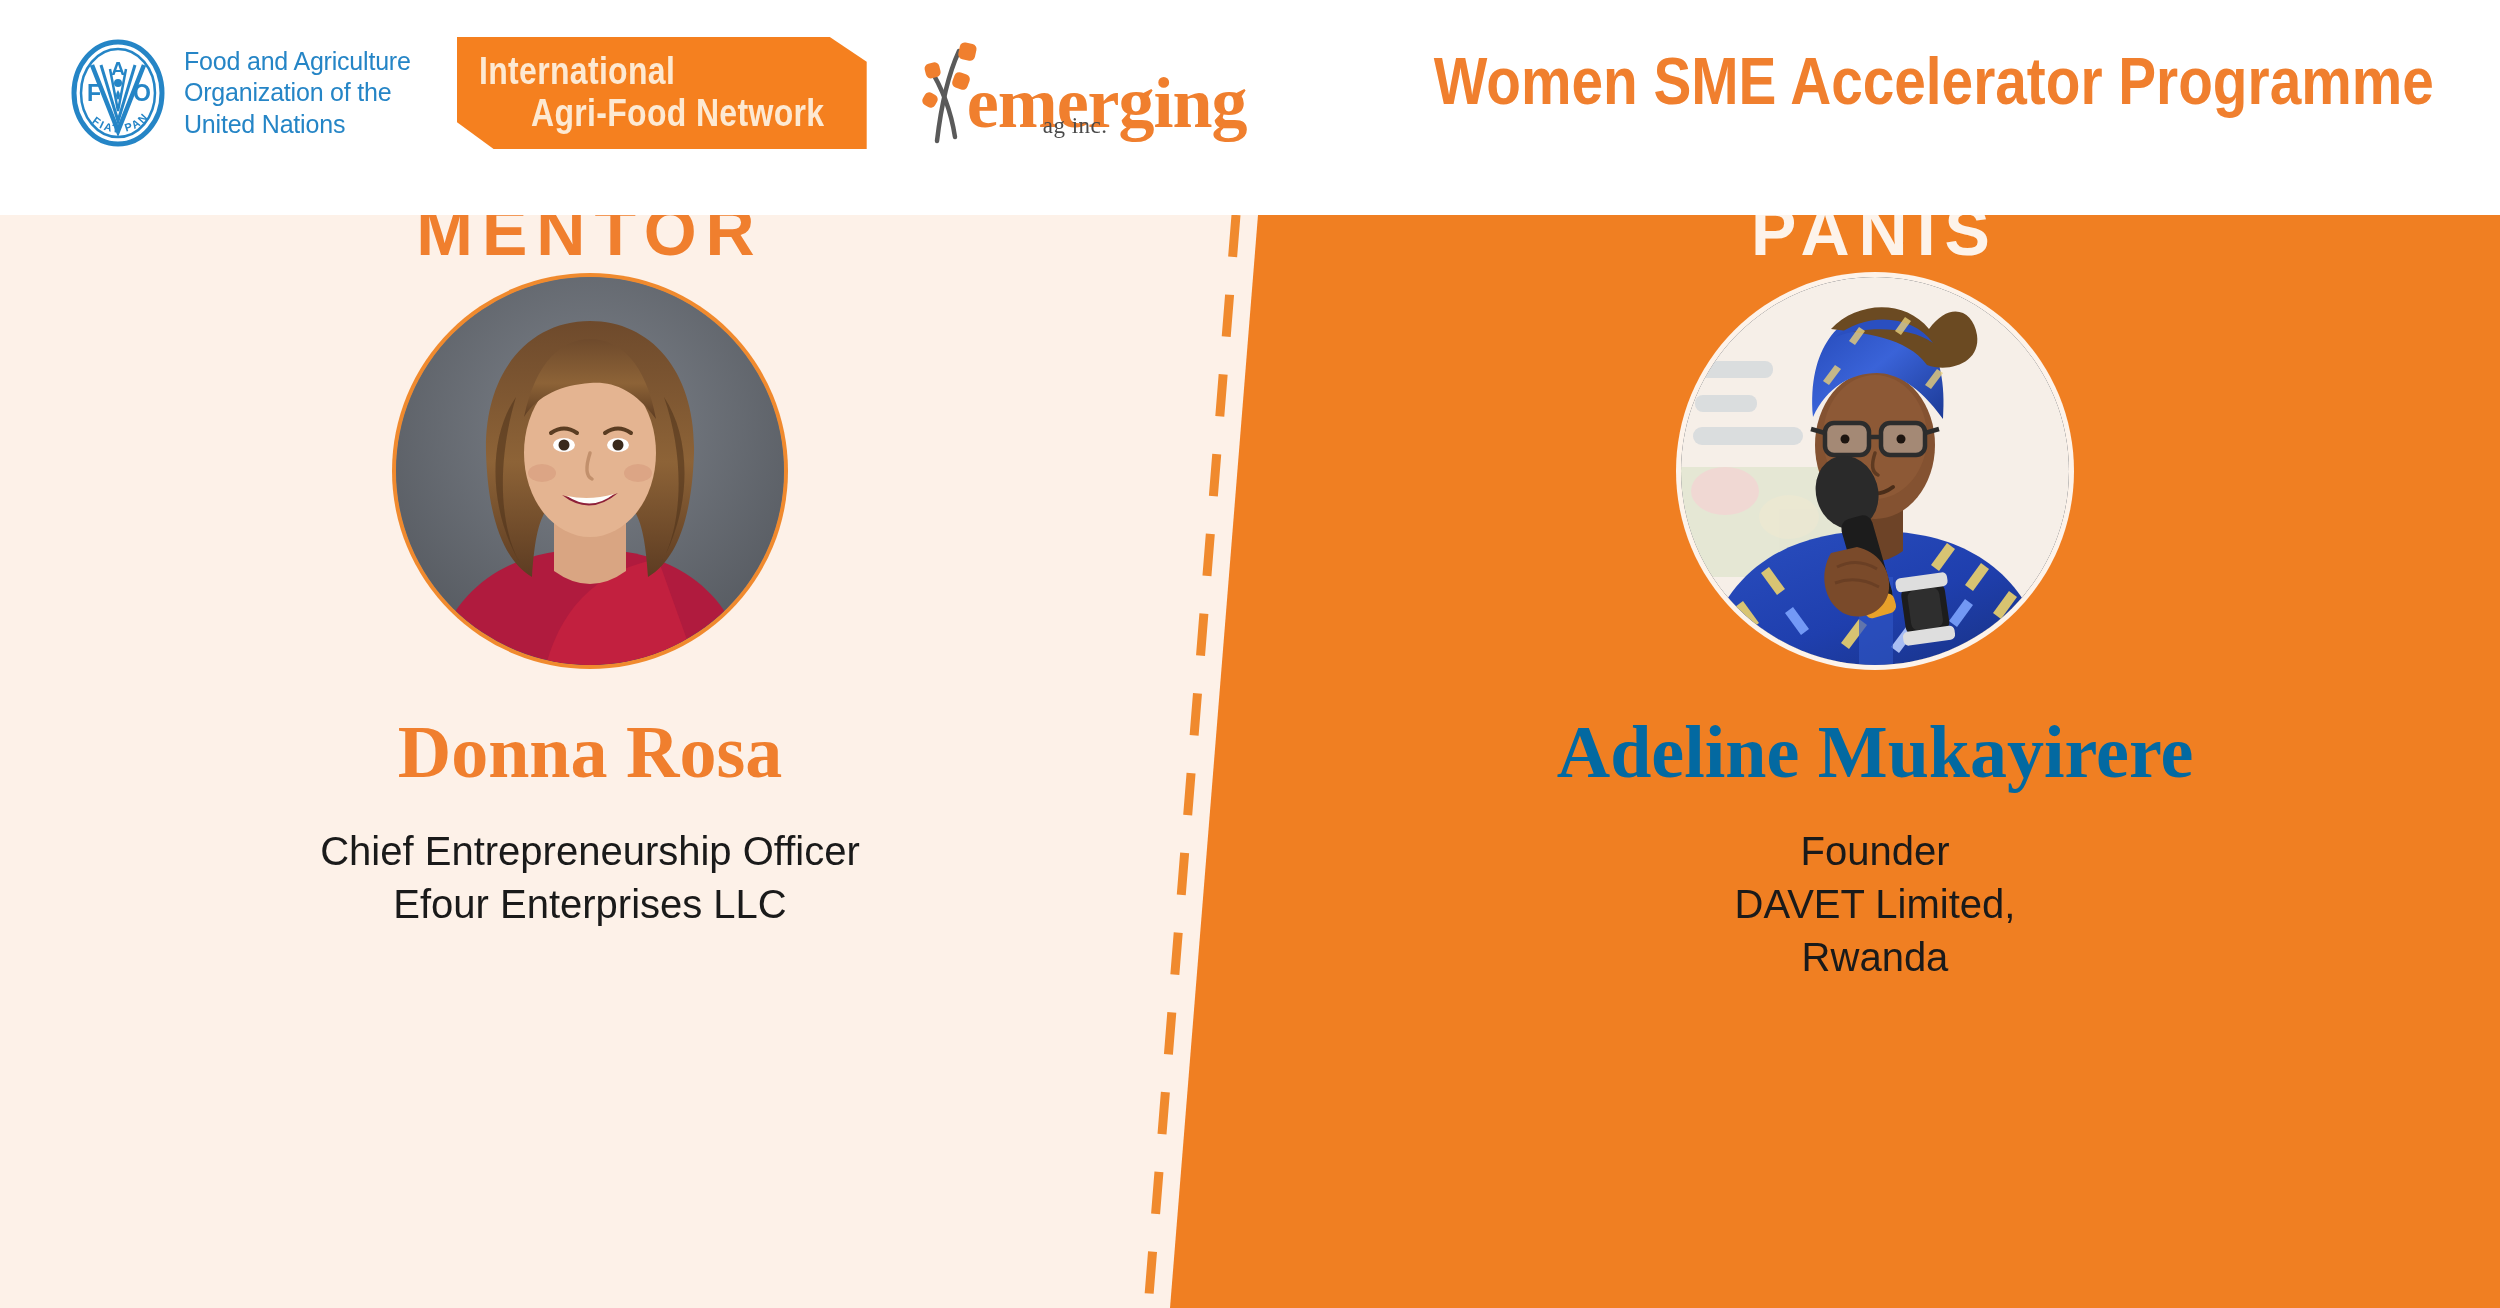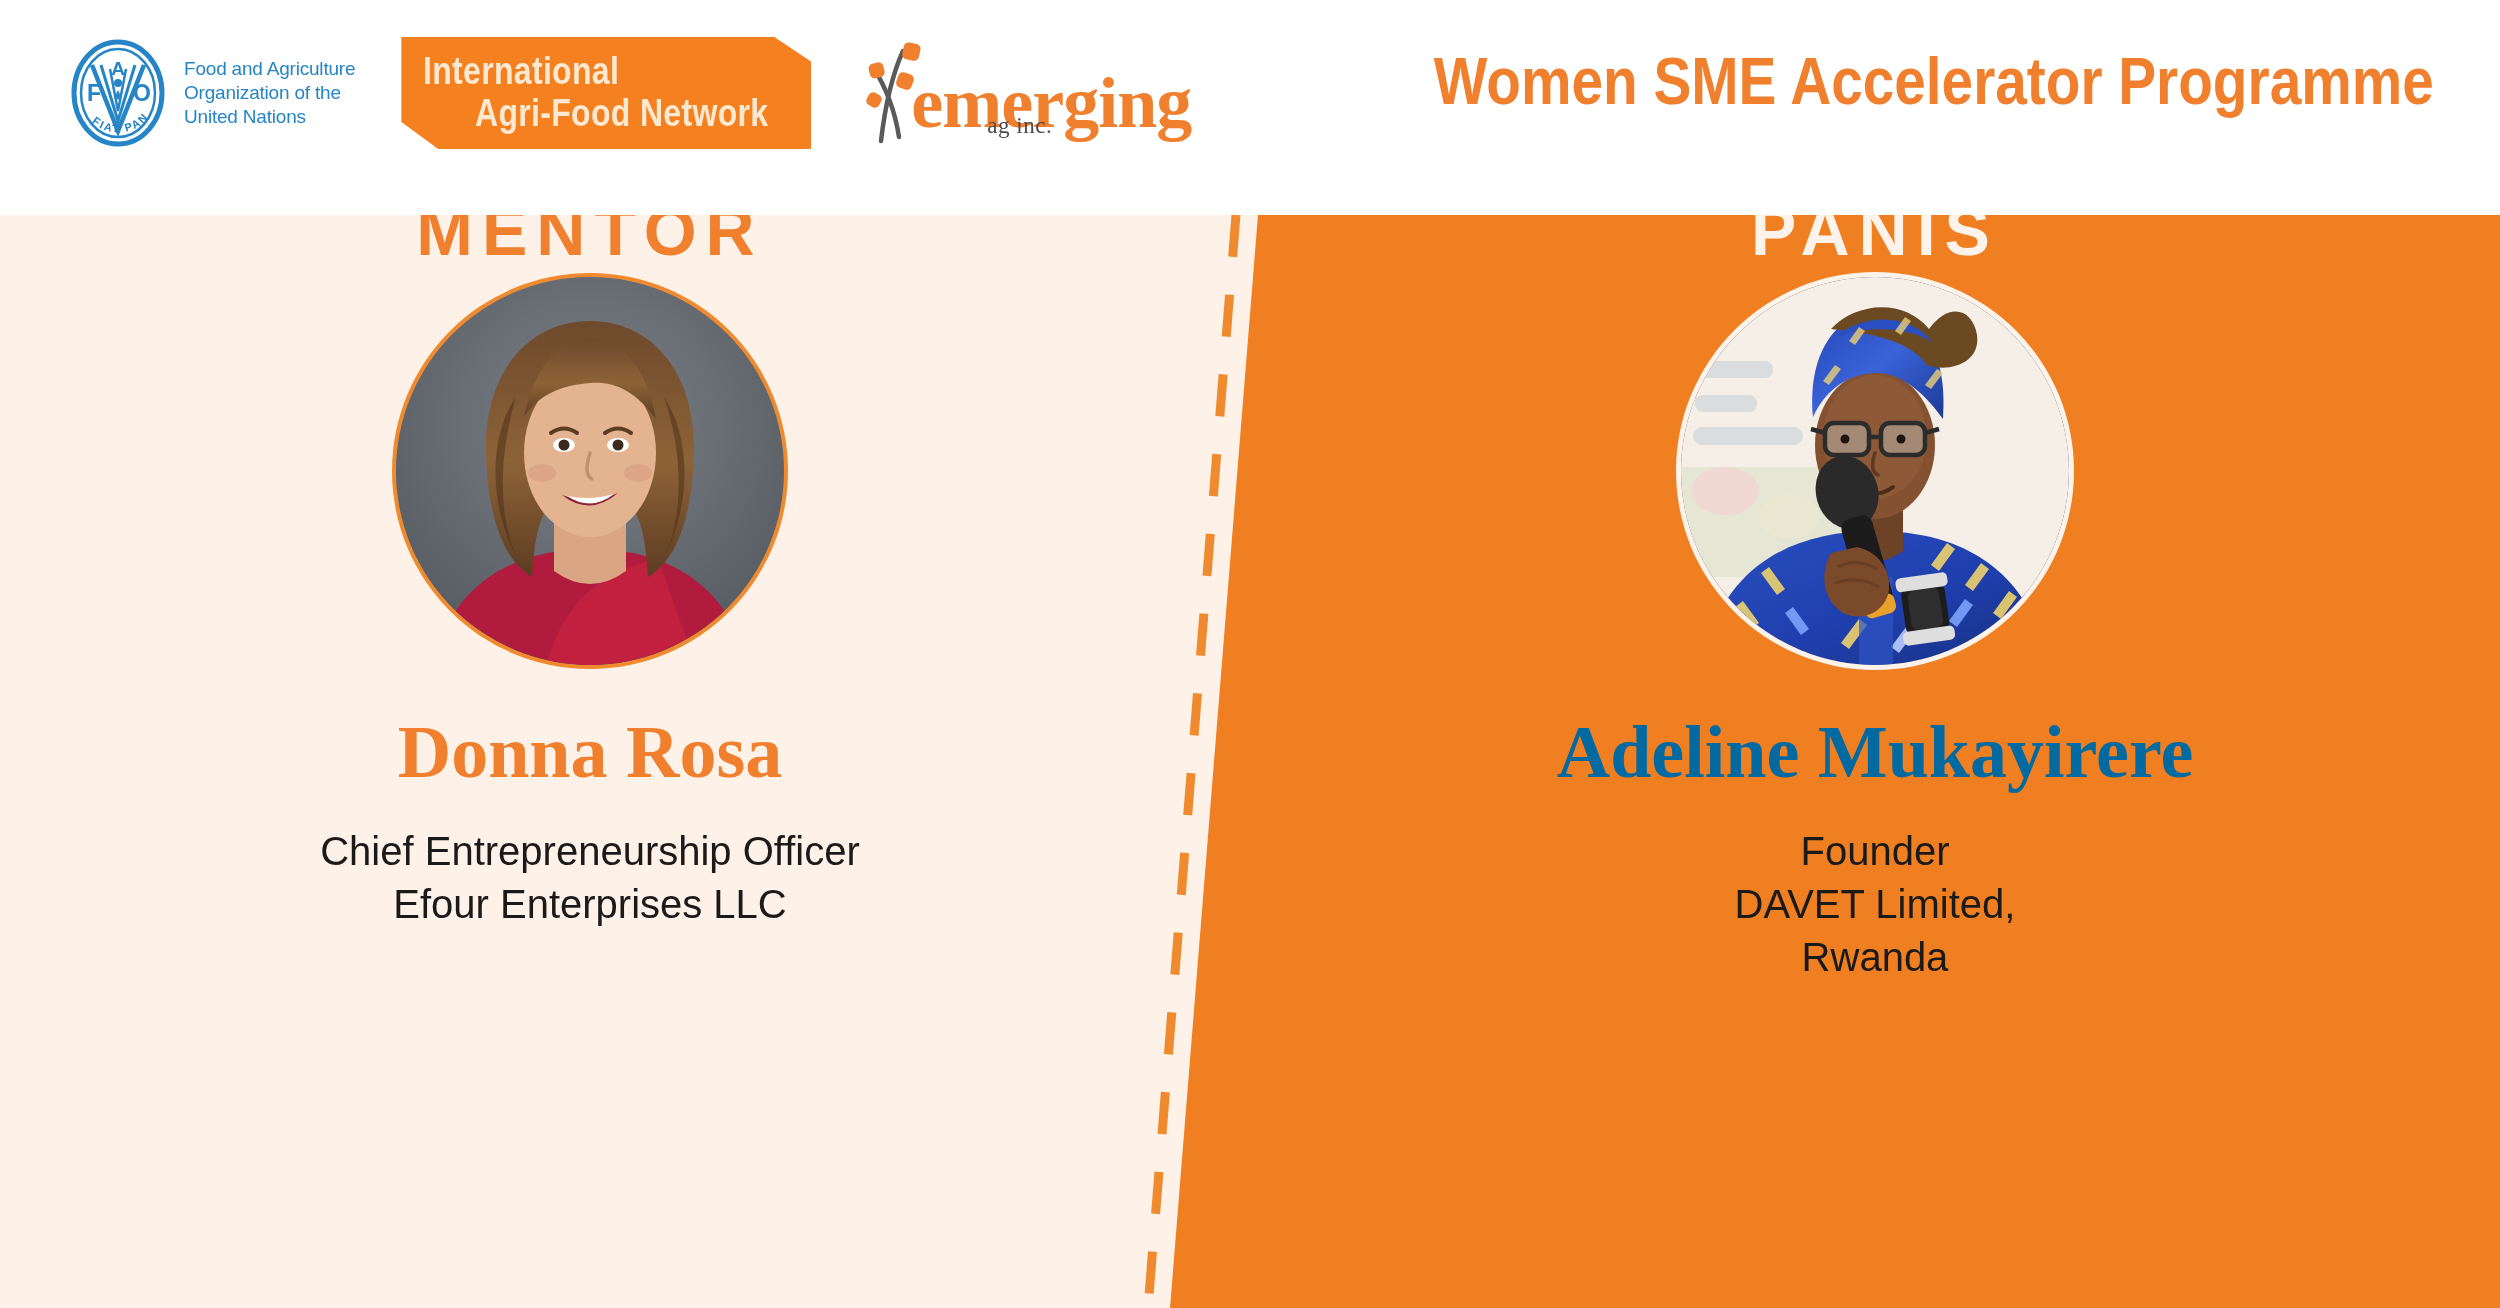--- a/index.html
+++ b/index.html
@@ -18,21 +18,21 @@
   }
   .logo-row {
     position:absolute; left:70px; top:28px; height:130px;
     display:flex; align-items:center; gap:0px;
   }
 
   
   .fao-logo { display:flex; align-items:center; gap:18px; }
   .fao-mark { width:96px; height:108px; flex:0 0 auto; }
   .fao-text {
-    color:#2585C6; font-size:19px; line-height:1.26;
+    color:#2585C6; font-size:25px; line-height:1.26;
     font-family:"Liberation Sans", sans-serif; font-weight:400;
     white-space:pre-line; letter-spacing:-0.2px;
   }
 
   
   .iafn {
     position:relative; margin-left:46px; width:410px; height:112px;
     background:#F5801F;
     clip-path:polygon(0 0, 91% 0, 100% 22%, 100% 100%, 9% 100%, 0 76%);
     display:flex; flex-direction:column; justify-content:center;

